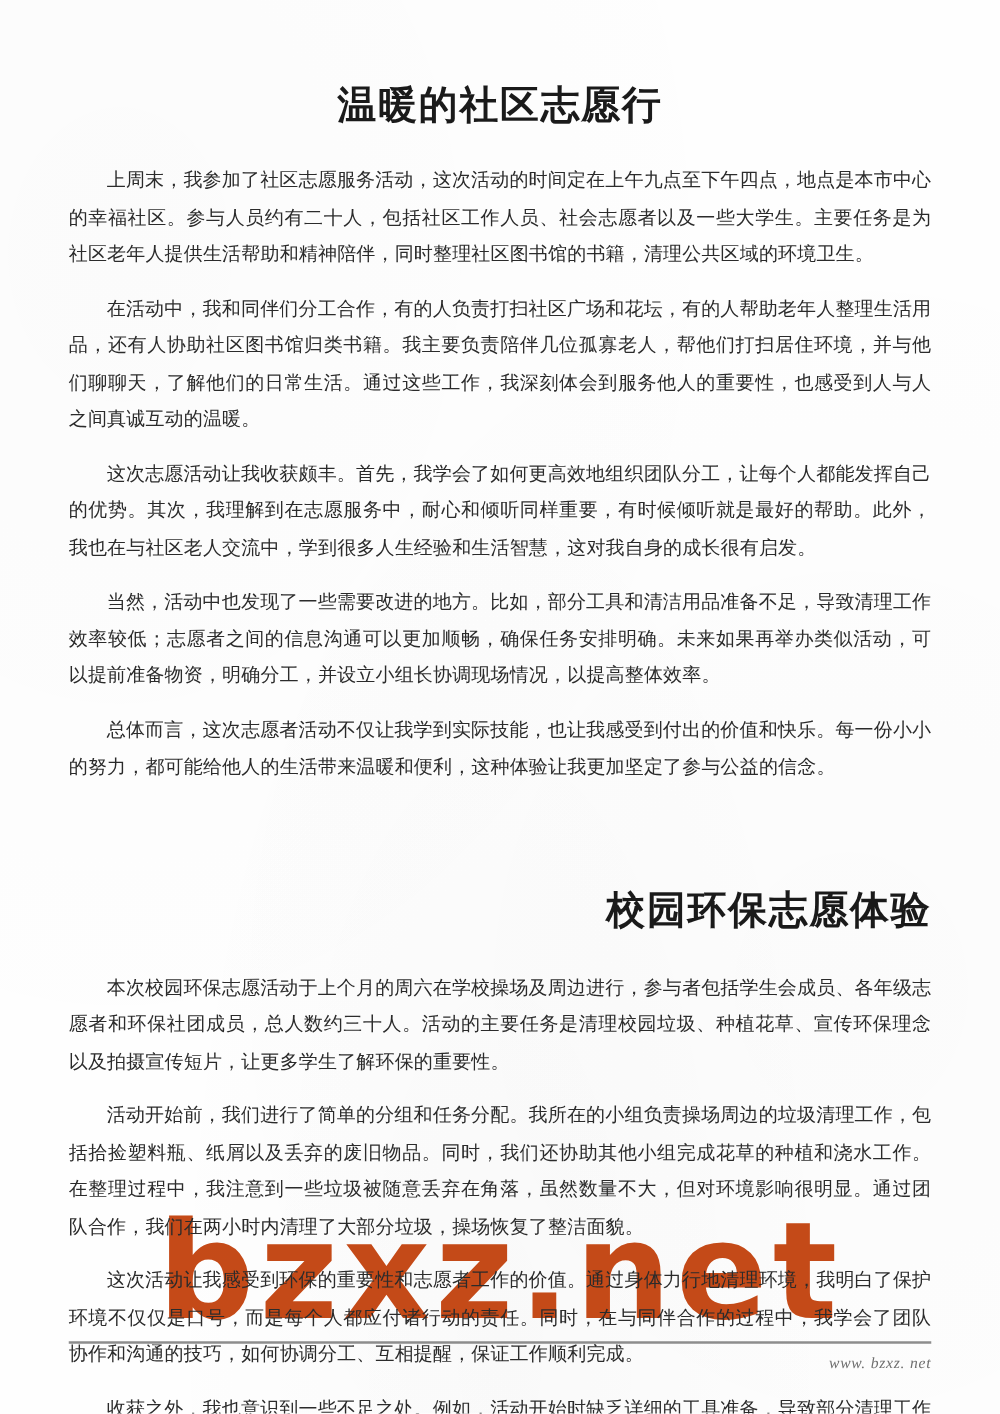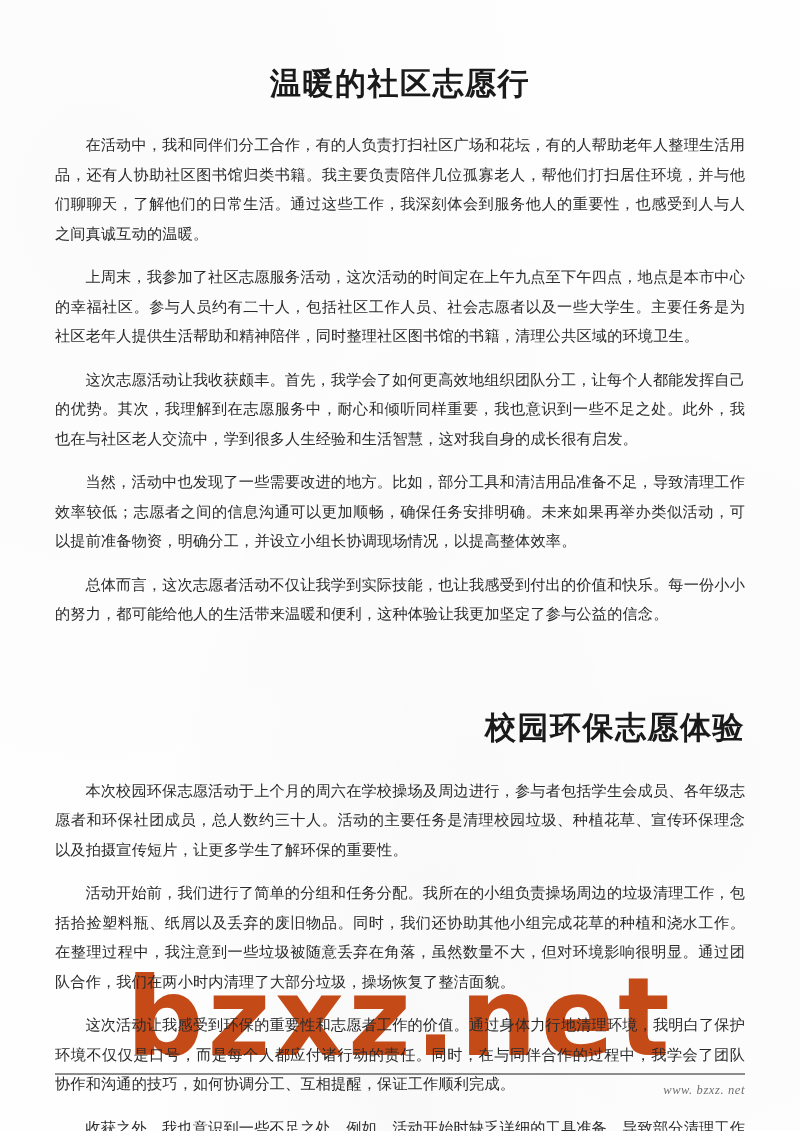--- a/index.html
+++ b/index.html
@@ -106,23 +106,23 @@
 
 <div class="page">
 
   <div class="watermark">bzxz.net</div>
 
   <div class="content">
 
     <section class="section-1">
       <h1 class="doc-title">温暖的社区志愿行</h1>
       <div class="body-block">
+        <p class="para">上周末，我参加了社区志愿服务活动，这次活动的时间定在上午九点至下午四点，地点是本市中心的幸福社区。参与人员约有二十人，包括社区工作人员、社会志愿者以及一些大学生。主要任务是为社区老年人提供生活帮助和精神陪伴，同时整理社区图书馆的书籍，清理公共区域的环境卫生。</p>
         <p class="para">在活动中，我和同伴们分工合作，有的人负责打扫社区广场和花坛，有的人帮助老年人整理生活用品，还有人协助社区图书馆归类书籍。我主要负责陪伴几位孤寡老人，帮他们打扫居住环境，并与他们聊聊天，了解他们的日常生活。通过这些工作，我深刻体会到服务他人的重要性，也感受到人与人之间真诚互动的温暖。</p>
-        <p class="para">上周末，我参加了社区志愿服务活动，这次活动的时间定在上午九点至下午四点，地点是本市中心的幸福社区。参与人员约有二十人，包括社区工作人员、社会志愿者以及一些大学生。主要任务是为社区老年人提供生活帮助和精神陪伴，同时整理社区图书馆的书籍，清理公共区域的环境卫生。</p>
-        <p class="para">这次志愿活动让我收获颇丰。首先，我学会了如何更高效地组织团队分工，让每个人都能发挥自己的优势。其次，我理解到在志愿服务中，耐心和倾听同样重要，我也意识到一些不足之处。此外，我也在与社区老人交流中，学到很多人生经验和生活智慧，这对我自身的成长很有启发。</p>
+        <p class="para">这次志愿活动让我收获颇丰。首先，我学会了如何更高效地组织团队分工，让每个人都能发挥自己的优势。其次，我理解到在志愿服务中，耐心和倾听同样重要，有时候倾听就是最好的帮助。此外，我也在与社区老人交流中，学到很多人生经验和生活智慧，这对我自身的成长很有启发。</p>
         <p class="para">当然，活动中也发现了一些需要改进的地方。比如，部分工具和清洁用品准备不足，导致清理工作效率较低；志愿者之间的信息沟通可以更加顺畅，确保任务安排明确。未来如果再举办类似活动，可以提前准备物资，明确分工，并设立小组长协调现场情况，以提高整体效率。</p>
         <p class="para">总体而言，这次志愿者活动不仅让我学到实际技能，也让我感受到付出的价值和快乐。每一份小小的努力，都可能给他人的生活带来温暖和便利，这种体验让我更加坚定了参与公益的信念。</p>
       </div>
     </section>
 
     <section class="section-2">
       <h1 class="doc-title">校园环保志愿体验</h1>
       <div class="body-block">
         <p class="para">本次校园环保志愿活动于上个月的周六在学校操场及周边进行，参与者包括学生会成员、各年级志愿者和环保社团成员，总人数约三十人。活动的主要任务是清理校园垃圾、种植花草、宣传环保理念以及拍摄宣传短片，让更多学生了解环保的重要性。</p>
         <p class="para">活动开始前，我们进行了简单的分组和任务分配。我所在的小组负责操场周边的垃圾清理工作，包括拾捡塑料瓶、纸屑以及丢弃的废旧物品。同时，我们还协助其他小组完成花草的种植和浇水工作。在整理过程中，我注意到一些垃圾被随意丢弃在角落，虽然数量不大，但对环境影响很明显。通过团队合作，我们在两小时内清理了大部分垃圾，操场恢复了整洁面貌。</p>

